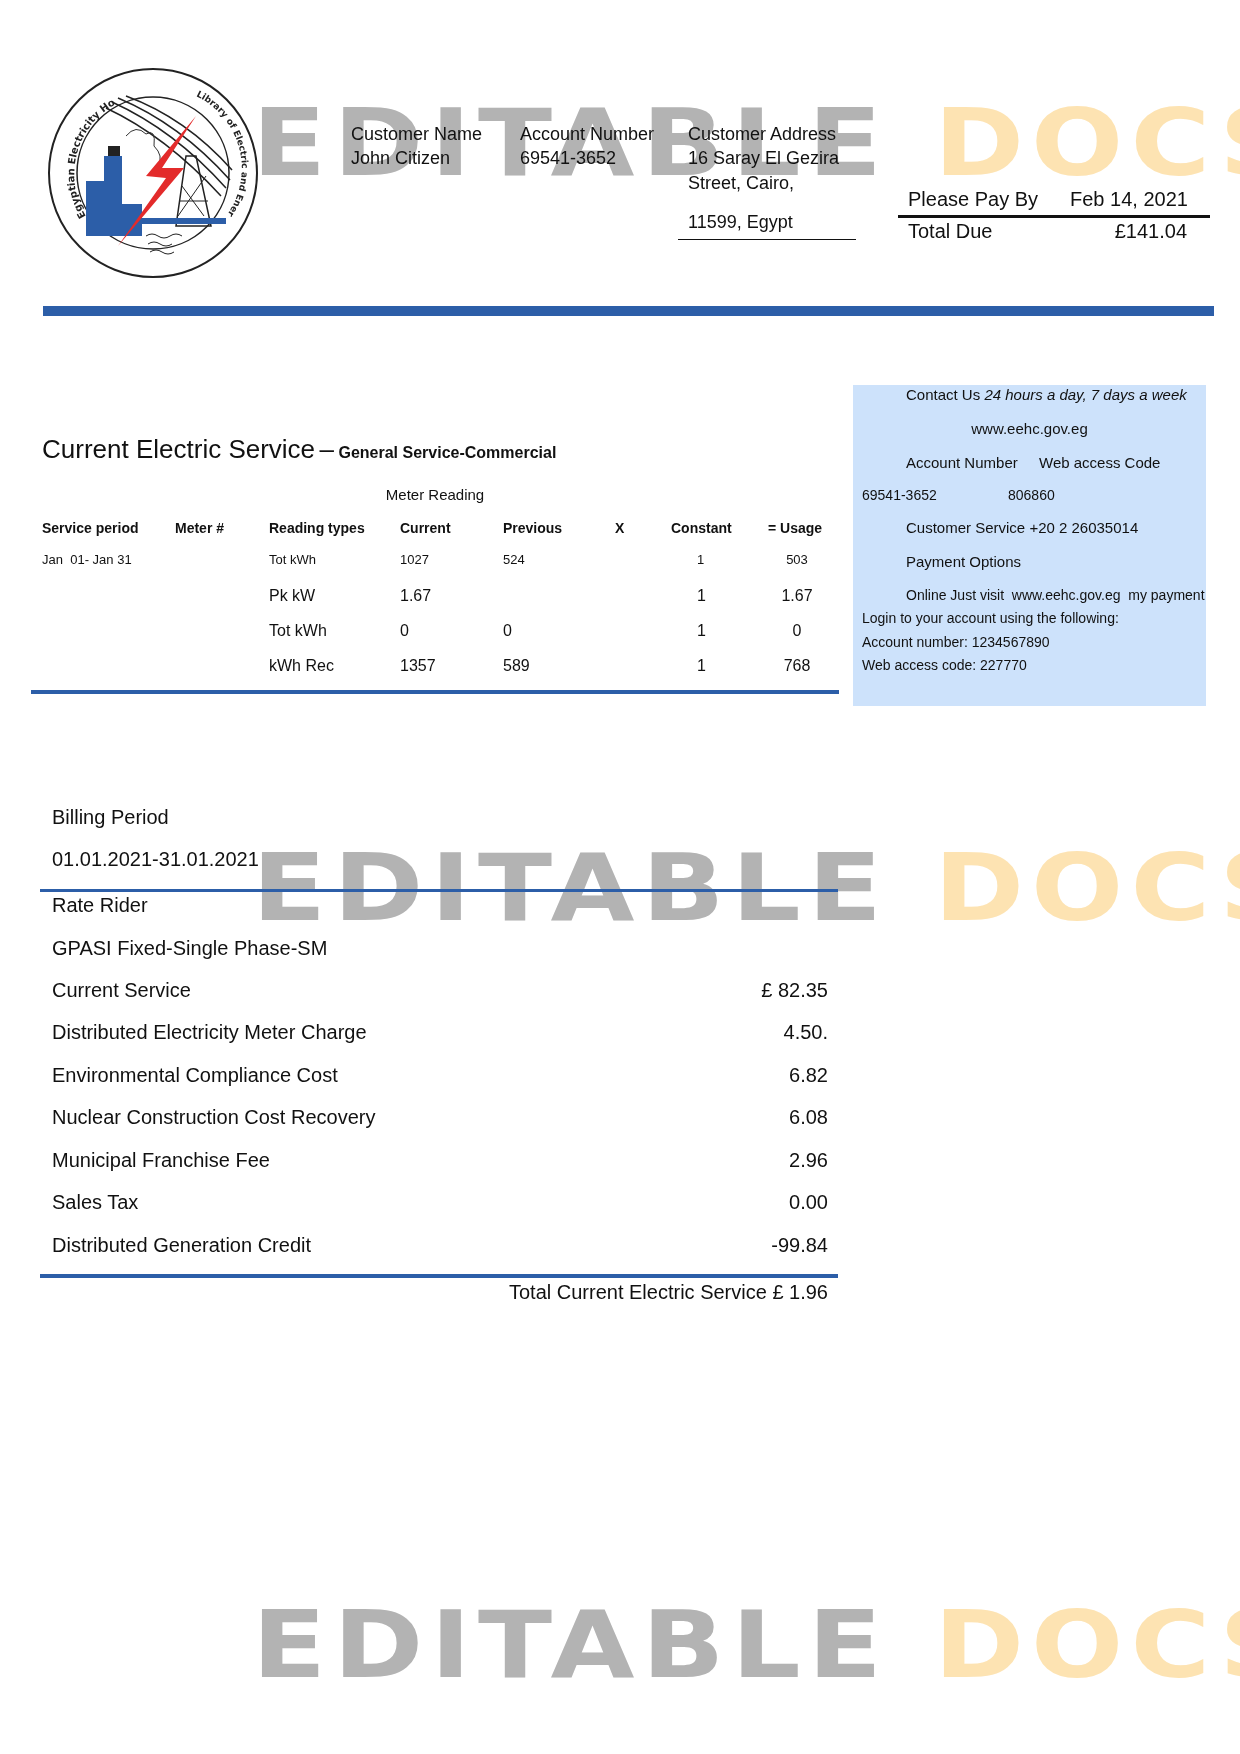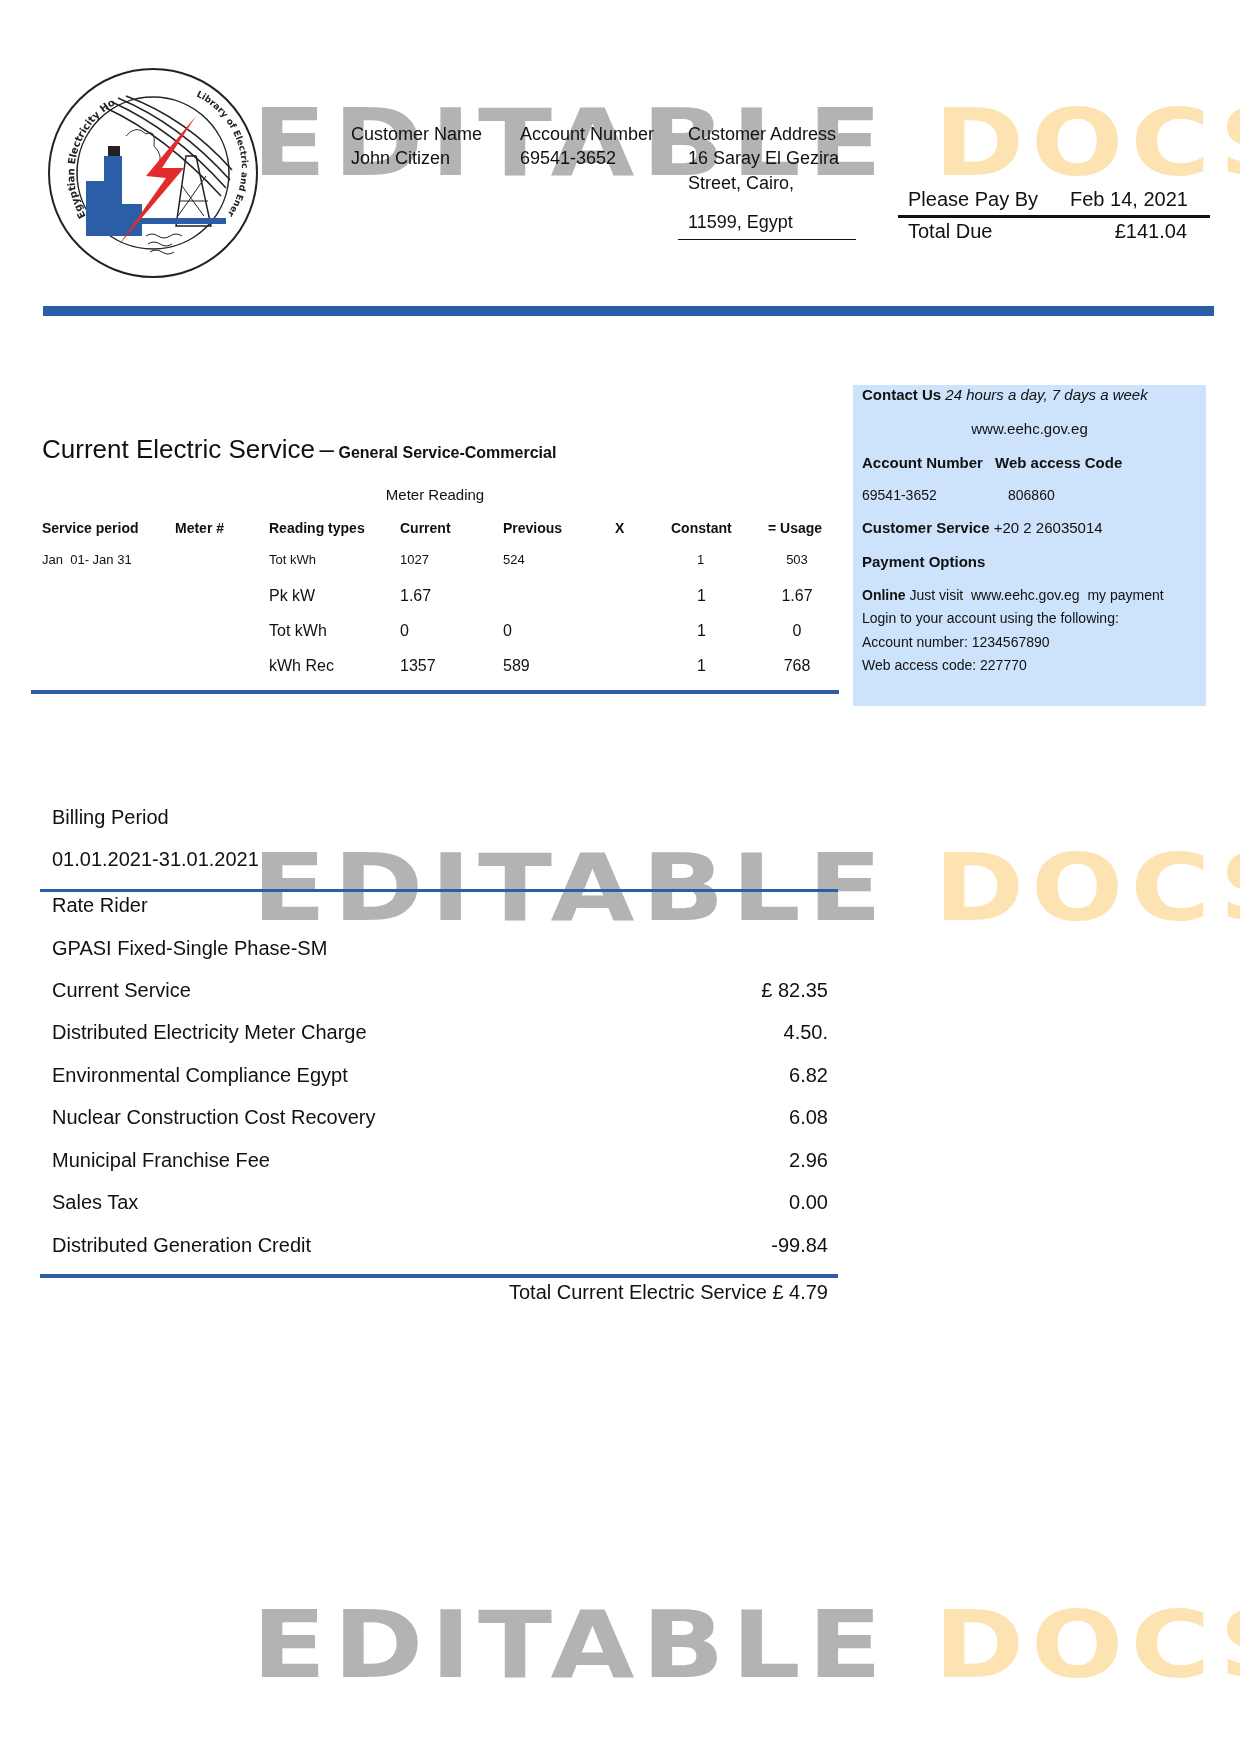--- a/index.html
+++ b/index.html
@@ -11,21 +11,21 @@
   .abs { position: absolute; }
   .wm { position: absolute; font-family: "DejaVu Sans", sans-serif; font-weight: bold;
         font-size: 92px; letter-spacing: 6px; line-height: 1; white-space: nowrap; z-index: 0; transform: scaleX(1.18); transform-origin: left top; }
   .wm .gray { color: #b3b3b3; }
   .wm .orange { color: #fde3b2; }
   .txt { position: absolute; z-index: 2; white-space: nowrap; }
   .f18 { font-size: 18px; }
   .f20 { font-size: 20px; }
   .f15 { font-size: 15px; }
   .f14 { font-size: 14px; }
-  .bold { font-weight: bold; }
+  .bold { font-weight: normal; margin-left: 44px; }
   .blue-rule { position: absolute; background: #2c5ea8; z-index: 3; }
   .black-rule { position: absolute; background: #111; z-index: 2; }
   .panel { position: absolute; left: 853px; top: 385px; width: 353px; height: 321px; background: #cde2fb; z-index: 1; }
   .meter-row span, .meter-head span { position: absolute; white-space: nowrap; }
   .right { text-align: right; }
   .center { text-align: center; }
   .bill-row { position: absolute; left: 52px; width: 776px; height: 30px; z-index: 2; font-size: 20px; }
   .bill-row .lbl { position: absolute; left: 0; top: 0; }
   .bill-row .amt { position: absolute; right: 0; top: 0; text-align: right; }
 </style>
@@ -188,34 +188,34 @@
 
 <div class="bill-row" style="top:979px;">
   <span class="lbl">Current Service</span>
   <span class="amt">£ 82.35</span>
 </div>
 <div class="bill-row" style="top:1021px;">
   <span class="lbl">Distributed Electricity Meter Charge</span>
   <span class="amt">4.50.</span>
 </div>
 <div class="bill-row" style="top:1064px;">
-  <span class="lbl">Environmental Compliance Egypt</span>
+  <span class="lbl">Environmental Compliance Cost</span>
   <span class="amt">6.82</span>
 </div>
 <div class="bill-row" style="top:1106px;">
   <span class="lbl">Nuclear Construction Cost Recovery</span>
   <span class="amt">6.08</span>
 </div>
 <div class="bill-row" style="top:1149px;">
   <span class="lbl">Municipal Franchise Fee</span>
   <span class="amt">2.96</span>
 </div>
 <div class="bill-row" style="top:1191px;">
   <span class="lbl">Sales Tax</span>
   <span class="amt">0.00</span>
 </div>
 <div class="bill-row" style="top:1234px;">
   <span class="lbl">Distributed Generation Credit</span>
   <span class="amt">-99.84</span>
 </div>
 
 <div class="blue-rule" style="left:40px; top:1274px; width:798px; height:4px;"></div>
-<div class="txt f20 right" style="right:412px; top:1281px;">Total Current Electric Service £ 4.79</div>
+<div class="txt f20 right" style="right:412px; top:1281px;">Total Current Electric Service £ 1.96</div>
 
 </body></html>

